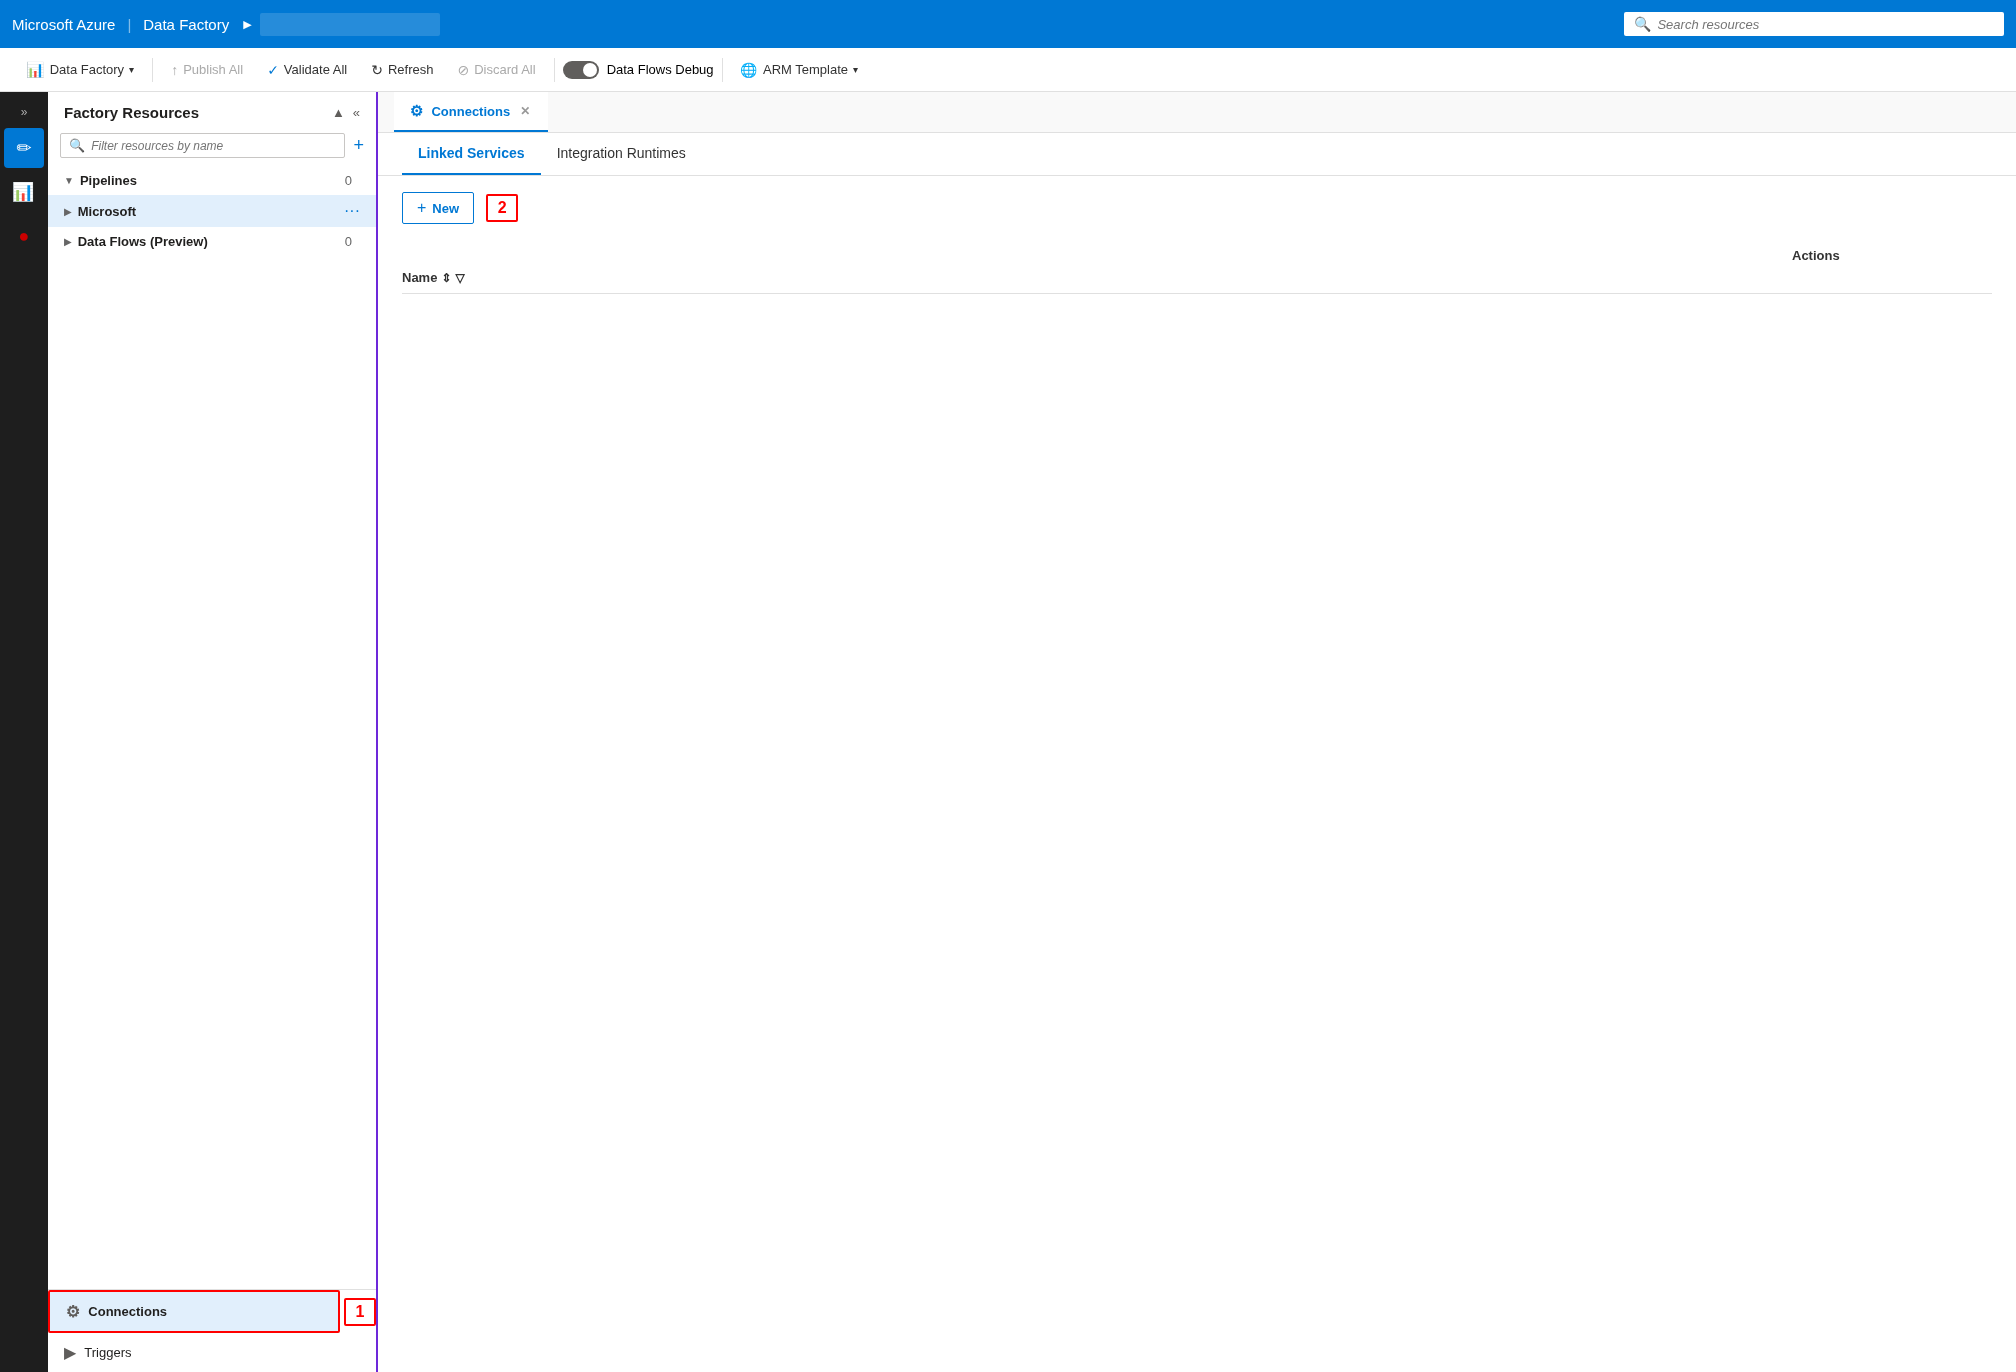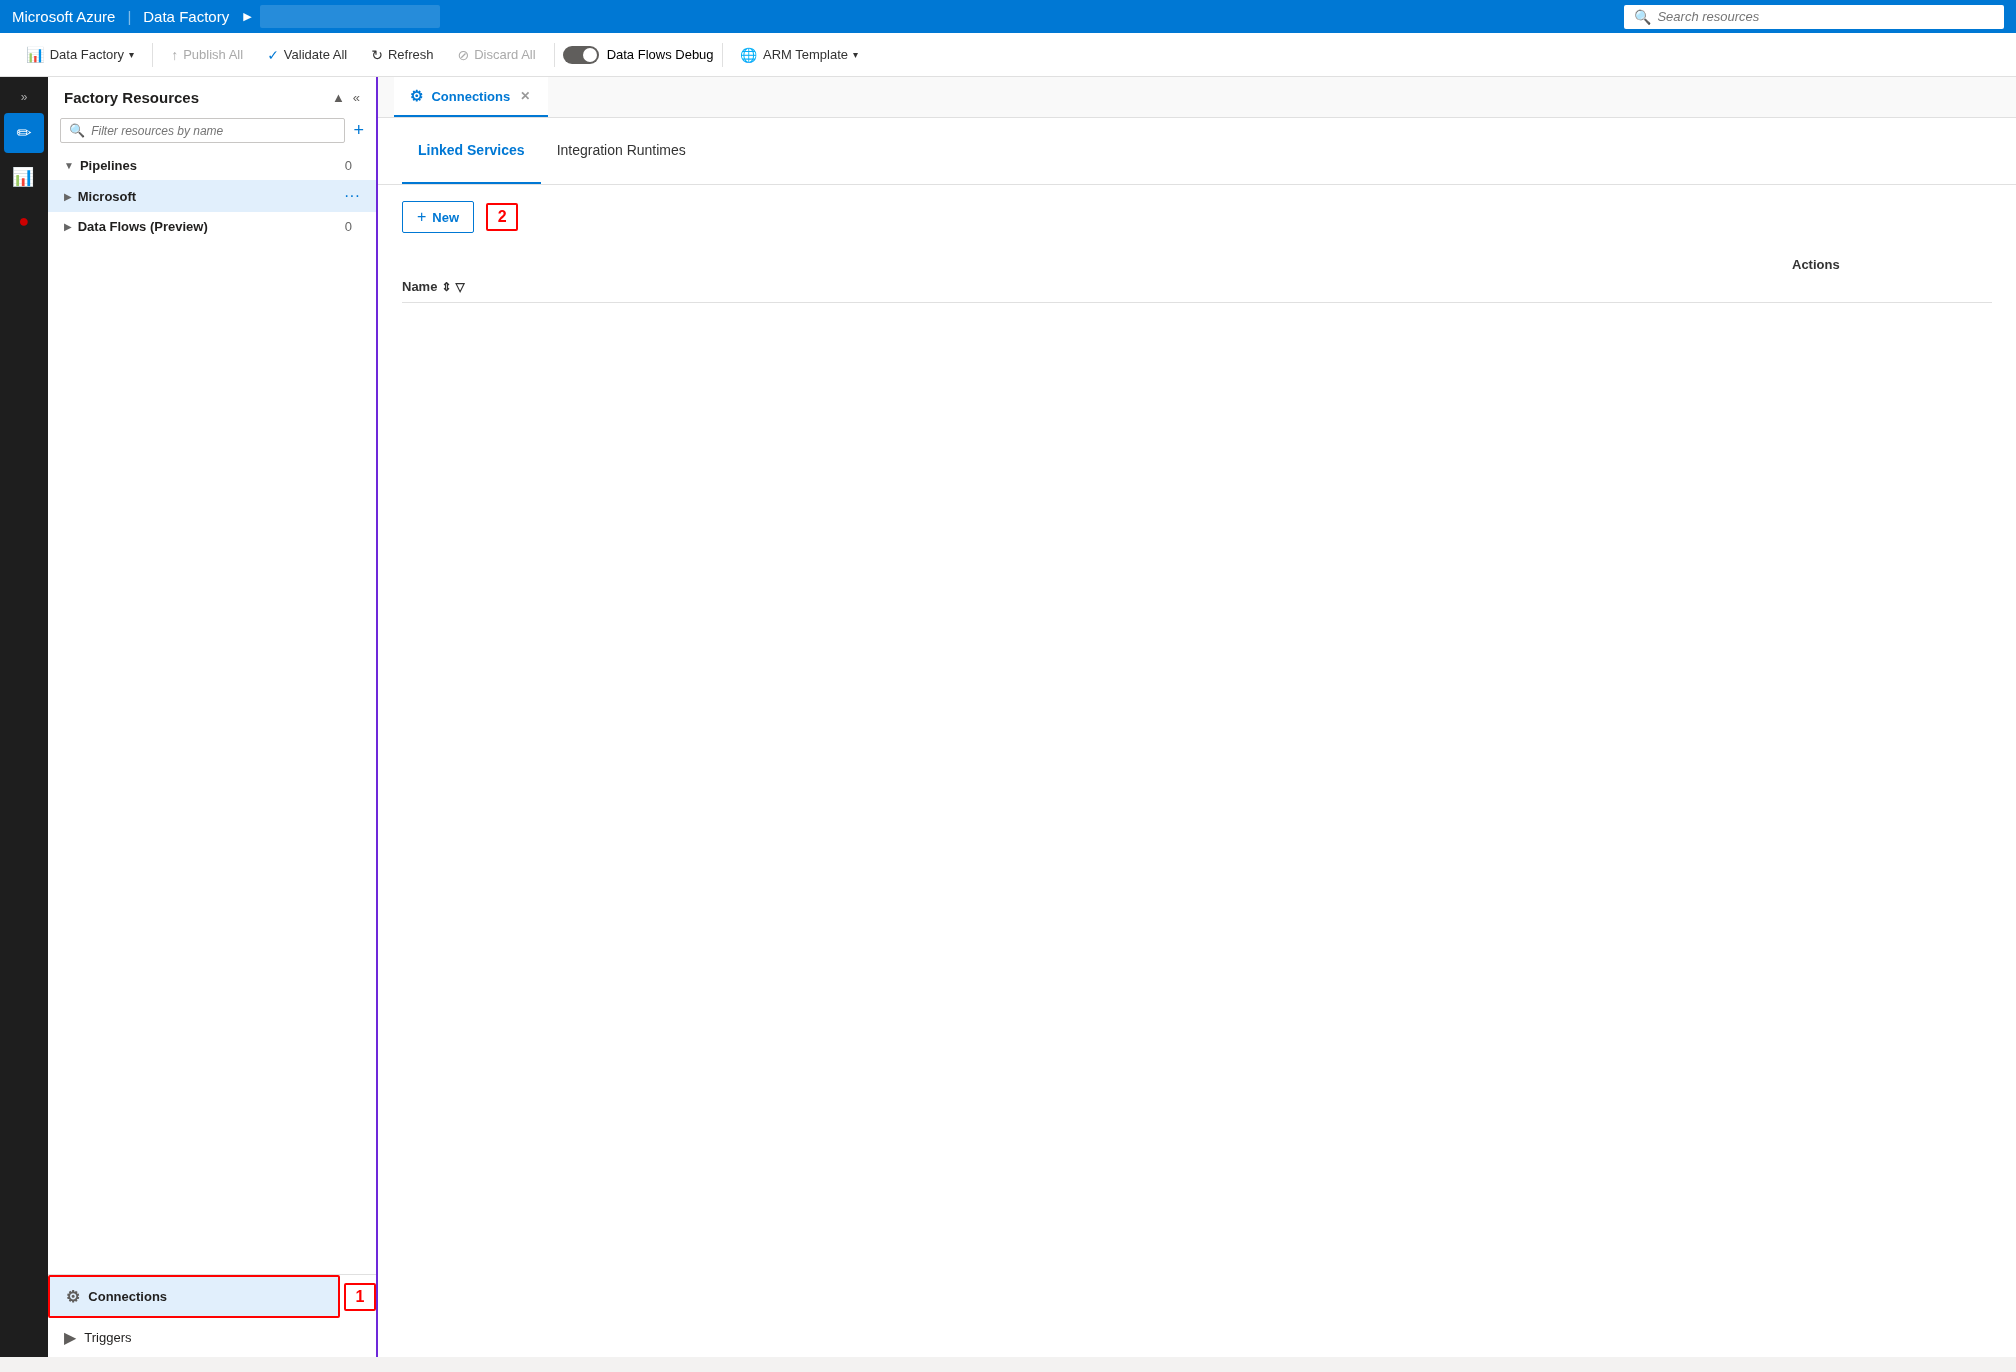--- a/index.html
+++ b/index.html
@@ -1,20 +1,20 @@
 <!DOCTYPE html>
 <html><head>
   <meta charset="utf-8">
   <style>
     * { box-sizing: border-box; margin: 0; padding: 0; }
     body { font-family: 'Segoe UI', Arial, sans-serif; font-size: 13px; background: #f3f2f1; overflow: hidden; }
 
     
     .top-nav {
-      height: 33px;
+      height: 48px;
       background: #0078d4;
       display: flex;
       align-items: center;
       padding: 0 12px;
       gap: 8px;
       color: white;
     }
     .top-nav-brand {
       display: flex;
       align-items: center;
@@ -276,21 +276,21 @@
     .tab-icon { font-size: 15px; }
 
     
     .content-tabs {
       display: flex;
       padding: 0 24px;
       border-bottom: 1px solid #e0e0e0;
       background: white;
     }
     .content-tab {
-      padding: 24px 16px;
+      padding: 12px 16px;
       cursor: pointer;
       color: #333;
       font-size: 14px;
       border-bottom: 2px solid transparent;
     }
     .content-tab.active {
       border-bottom: 2px solid #0078d4;
       color: #0078d4;
       font-weight: 600;
     }

